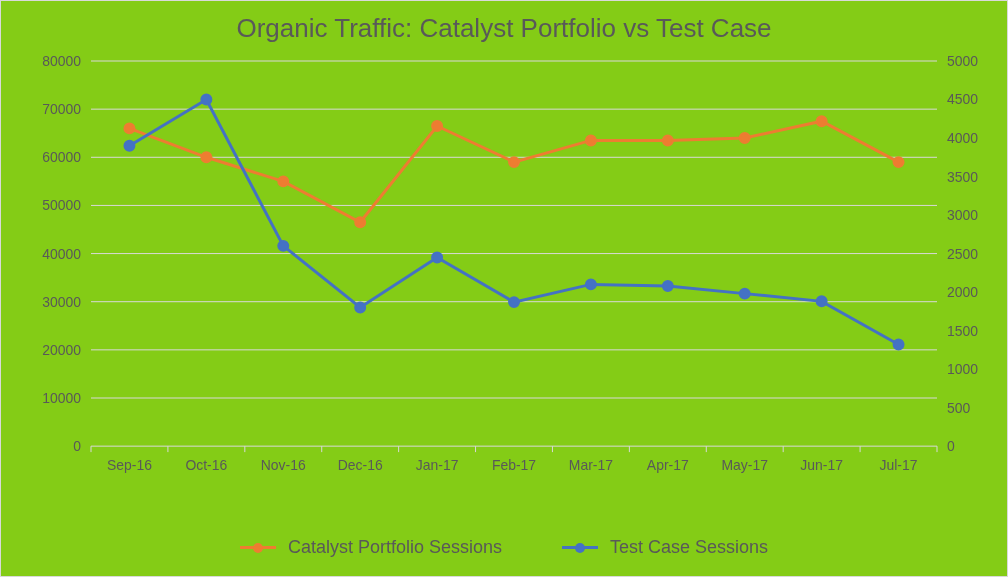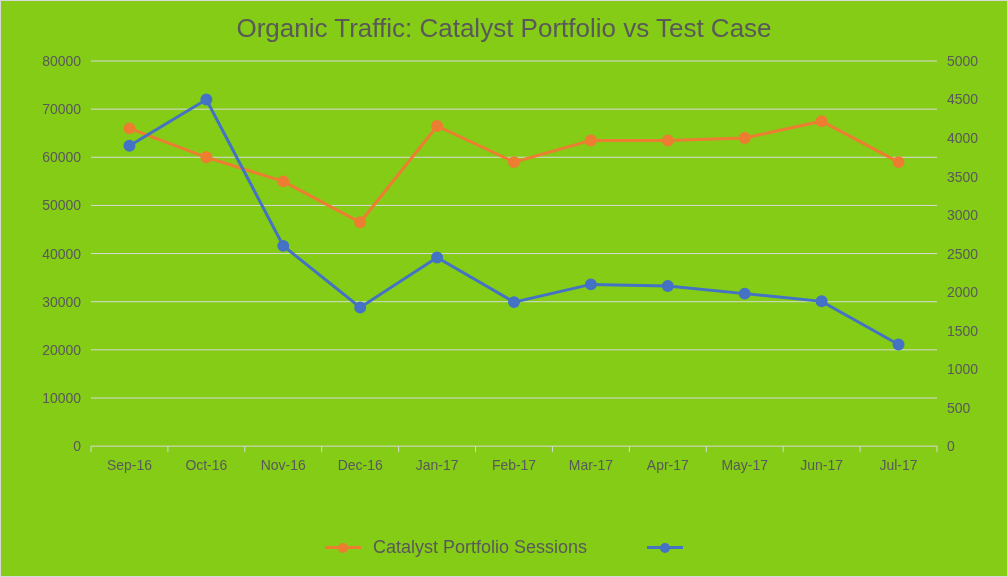--- a/index.html
+++ b/index.html
@@ -200,15 +200,16 @@
         <span class="line" style="background:#ed7d31"></span>
         <span class="dot" style="background:#ed7d31"></span>
       </span>
       <span>Catalyst Portfolio Sessions</span>
     </div>
     <div class="legend-item">
       <span class="legend-swatch">
         <span class="line" style="background:#4472c4"></span>
         <span class="dot" style="background:#4472c4"></span>
       </span>
+      <span>Test Case Sessions</span>
     </div>
   </div>
 </div>
 
 </body></html>

